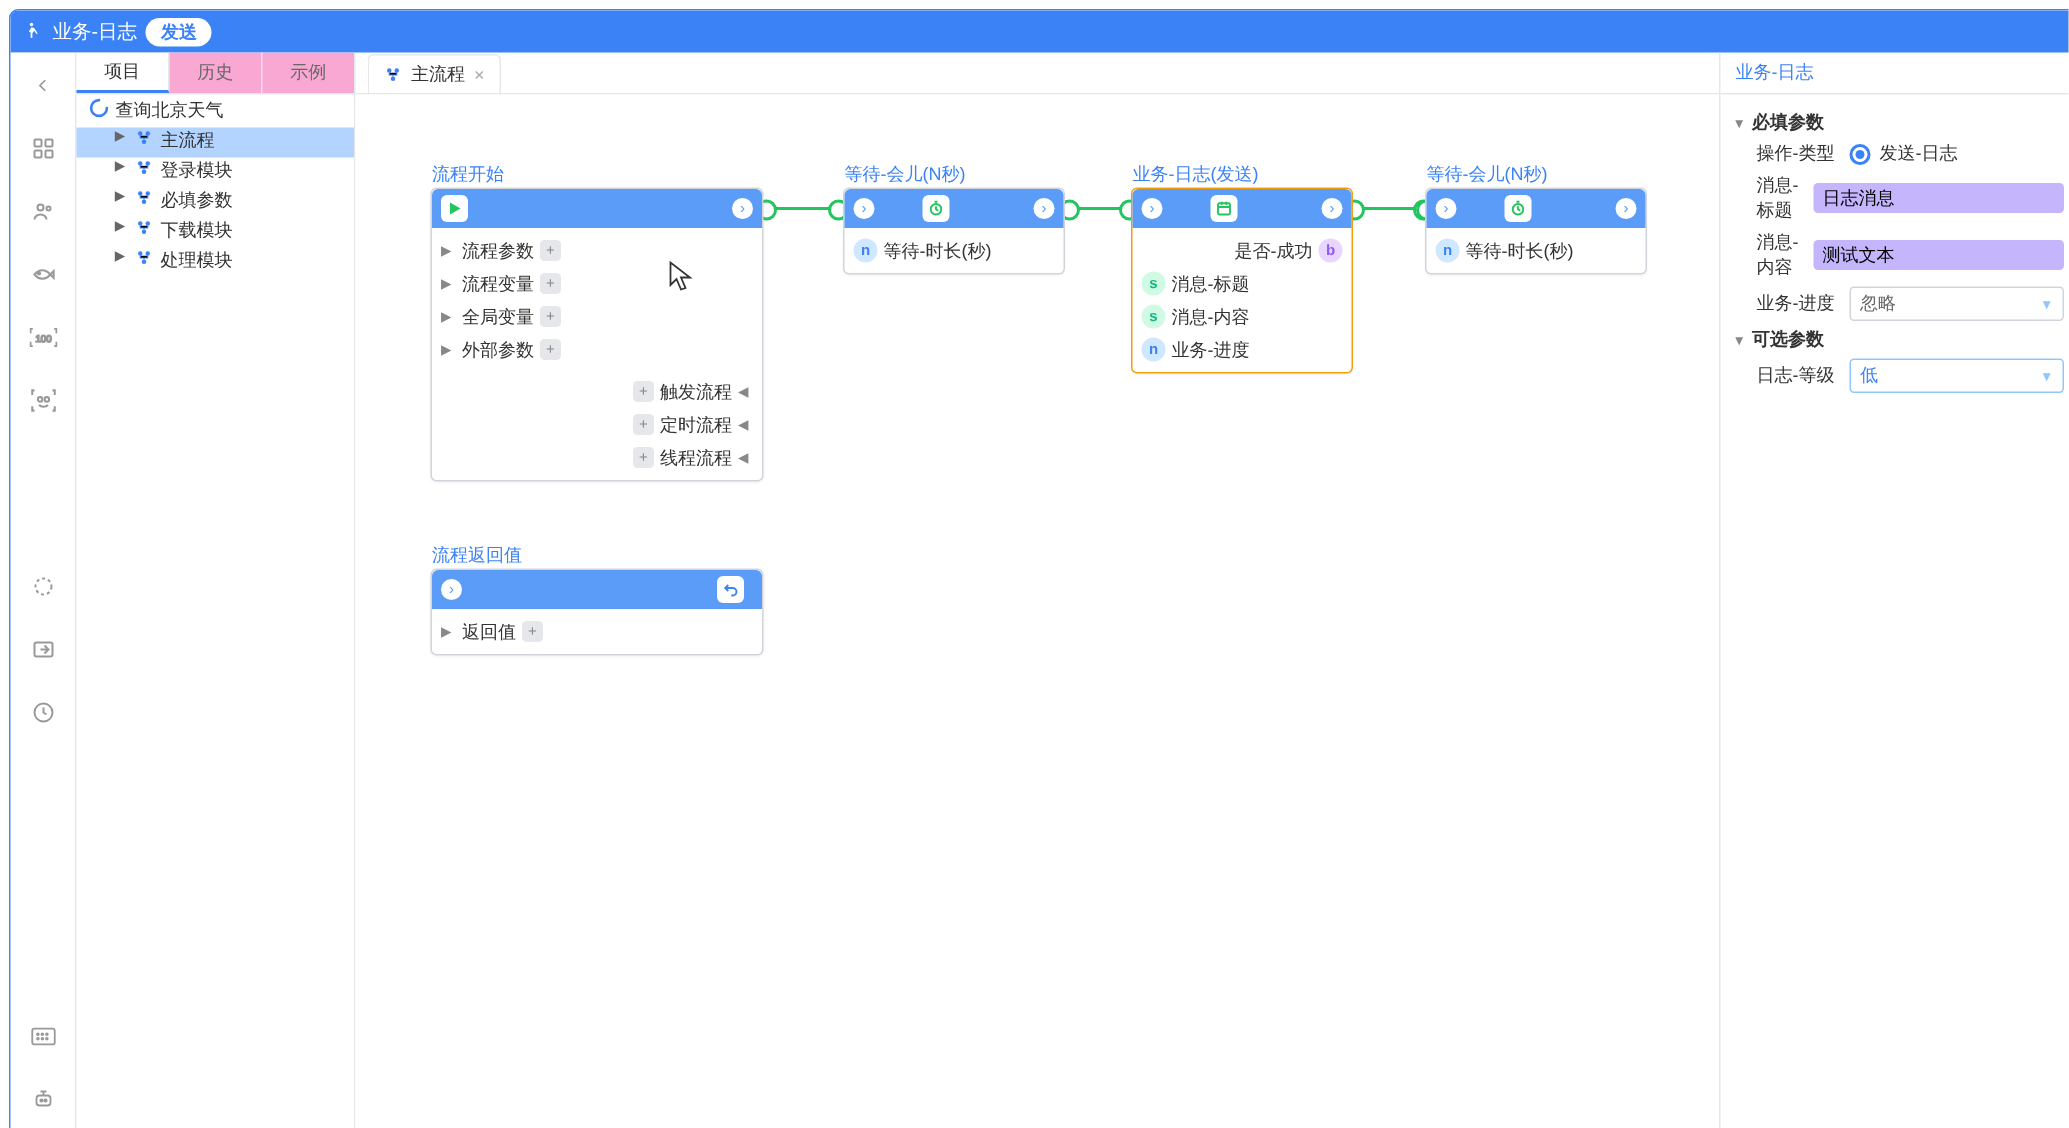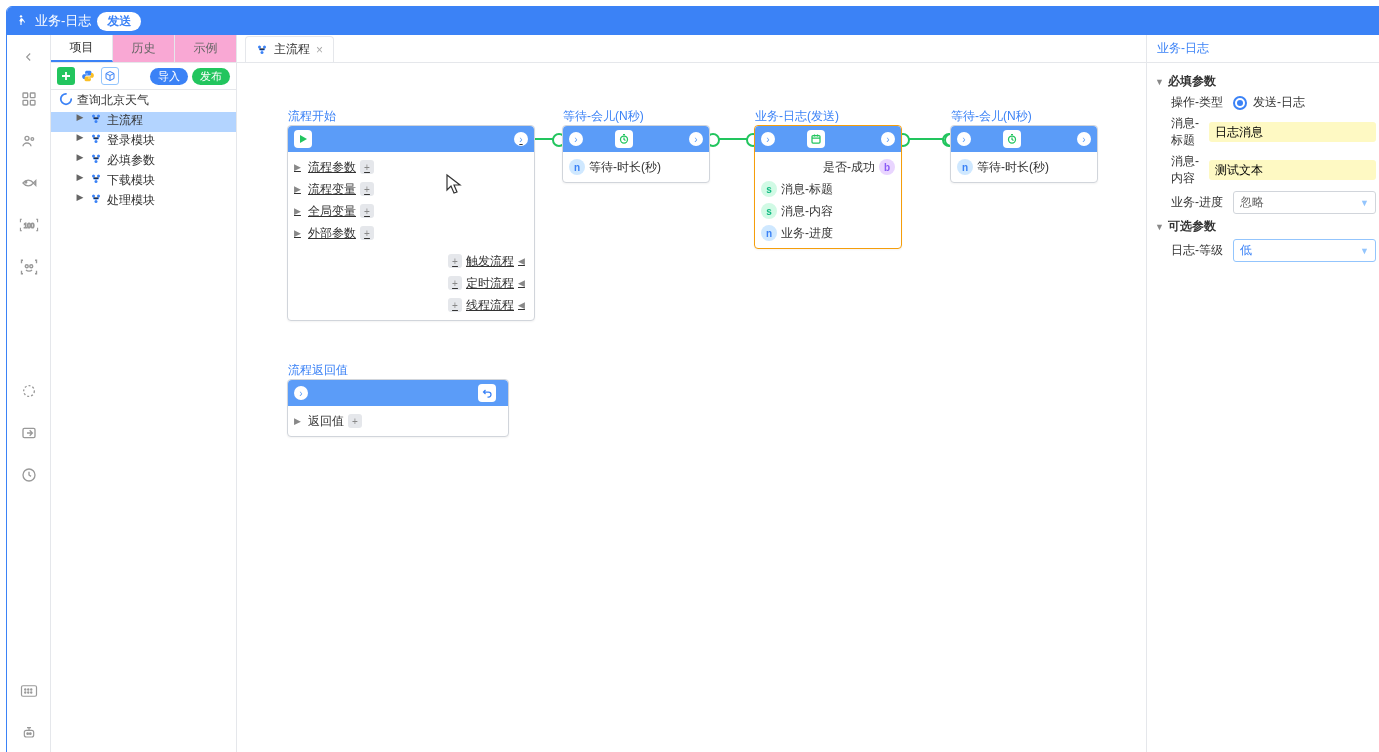--- a/index.html
+++ b/index.html
@@ -82,21 +82,21 @@
 
 .props { width: 238px; border-left: 1px solid #e5e7eb; display: flex; flex-direction: column; }
 .props-title { height: 28px; border-bottom: 1px solid #e5e7eb; display: flex; align-items: center; padding: 0 10px; color: #3b82f6; }
 .props-section { padding: 6px 8px; }
 .sec-head { display: flex; align-items: center; gap: 4px; font-weight: bold; margin: 4px 0; }
 .sec-head .tri { color: #888; font-size: 9px; }
 .prow { display: flex; align-items: center; margin: 4px 0 4px 16px; gap: 6px; }
 .prow .plabel { width: 56px; color: #333; }
 .radio { width: 14px; height: 14px; border: 2px solid #3b82f6; border-radius: 50%; display: inline-flex; align-items: center; justify-content: center; }
 .radio::after { content: ""; width: 6px; height: 6px; background: #3b82f6; border-radius: 50%; }
-.input { background: #fef9c3; border: none; padding: 3px 6px; border-radius: 3px; flex: 1; font-size: 12px; font-family: inherit; }
+.input { background: #c4b5fd; border: none; padding: 3px 6px; border-radius: 3px; flex: 1; font-size: 12px; font-family: inherit; }
 .select { background: #fff; border: 1px solid #93c5fd; padding: 2px 6px; border-radius: 3px; flex: 1; display: flex; align-items: center; justify-content: space-between; color: #3b82f6; }
 .select.gray { border-color: #d1d5db; color: #666; }
 .select .chev { color: #93c5fd; font-size: 9px; }
 
 
 .cursor { position: absolute; pointer-events: none; }
 
 svg { display: block; }
 </style>
 </head>
@@ -197,41 +197,20 @@
           </svg>
         </span>
     </div>
 
     <div class="sidebar">
       <div class="sidebar-tabs">
         <div class="sidebar-tab active">项目</div>
         <div class="sidebar-tab inactive">历史</div>
         <div class="sidebar-tab inactive">示例</div>
       </div>
-      <div class="sidebar-toolbar">
-        <span class="tb-btn green">
-            <svg width="10" height="10" viewBox="0 0 10 10">
-              <path d="M5 1v8M1 5h8" stroke="#fff" stroke-width="1.8"></path>
-            </svg>
-          </span>
-        <span class="tb-btn">
-            <svg width="14" height="14" viewBox="0 0 24 24">
-              <path d="M11 3c-3 0-4 1-4 3v2h5v1H5c-2 0-3 2-3 4s1 4 3 4h2v-3c0-2 1-3 3-3h5c2 0 3-1 3-3V6c0-2-1-3-4-3h-3z" fill="#3b82f6"></path>
-              <path d="M13 21c3 0 4-1 4-3v-2h-5v-1h7c2 0 3-2 3-4s-1-4-3-4h-2v3c0 2-1 3-3 3H9c-2 0-3 1-3 3v2c0 2 1 3 4 3h3z" fill="#fbbf24"></path>
-            </svg>
-          </span>
-        <span class="tb-btn blue">
-            <svg width="12" height="12" viewBox="0 0 24 24" fill="none" stroke="#3b82f6" stroke-width="2">
-              <path d="M12 3l8 4v10l-8 4-8-4V7l8-4zM4 7l8 4 8-4M12 11v10"></path>
-            </svg>
-          </span>
-        <span class="tb-spacer"></span>
-        <span class="tb-pill blue">导入</span>
-        <span class="tb-pill green">发布</span>
-      </div>
       <div class="tree">
         <div class="tree-row l1">
           <span class="ticon">
               <svg width="14" height="14" viewBox="0 0 24 24" fill="none" stroke="#3b82f6" stroke-width="3">
                 <path d="M12 3a9 9 0 1 0 9 9" stroke-linecap="round"></path>
               </svg>
             </span>
           <span>查询北京天气</span>
         </div>
         <div class="tree-row l2 selected">
@@ -312,21 +291,21 @@
           <span class="close">×</span>
         </div>
       </div>
       <div class="canvas">
 
         <div class="connector" style="left:273px; top:75px; width:50px;"></div>
         <div class="connector" style="left:475px; top:75px; width:42px;"></div>
         <div class="connector" style="left:665px; top:75px; width:48px;"></div>
         <div class="connector" style="left:713px; top:75px; width:48px;"></div>
 
-        <div class="node" style="left:50px; top:62px; width:248px;text-decoration:underline;">
+        <div class="node" style="left:50px; top:62px; width:222px;">
           <div class="node-title-out">流程开始</div>
           <div class="node-head">
             <span class="nh-icon">
                 <svg width="10" height="10" viewBox="0 0 10 10">
                   <path d="M2 1l7 4-7 4z" fill="#22c55e"></path>
                 </svg>
               </span>
             <span class="nh-port">›</span>
           </div>
           <div class="node-body">

